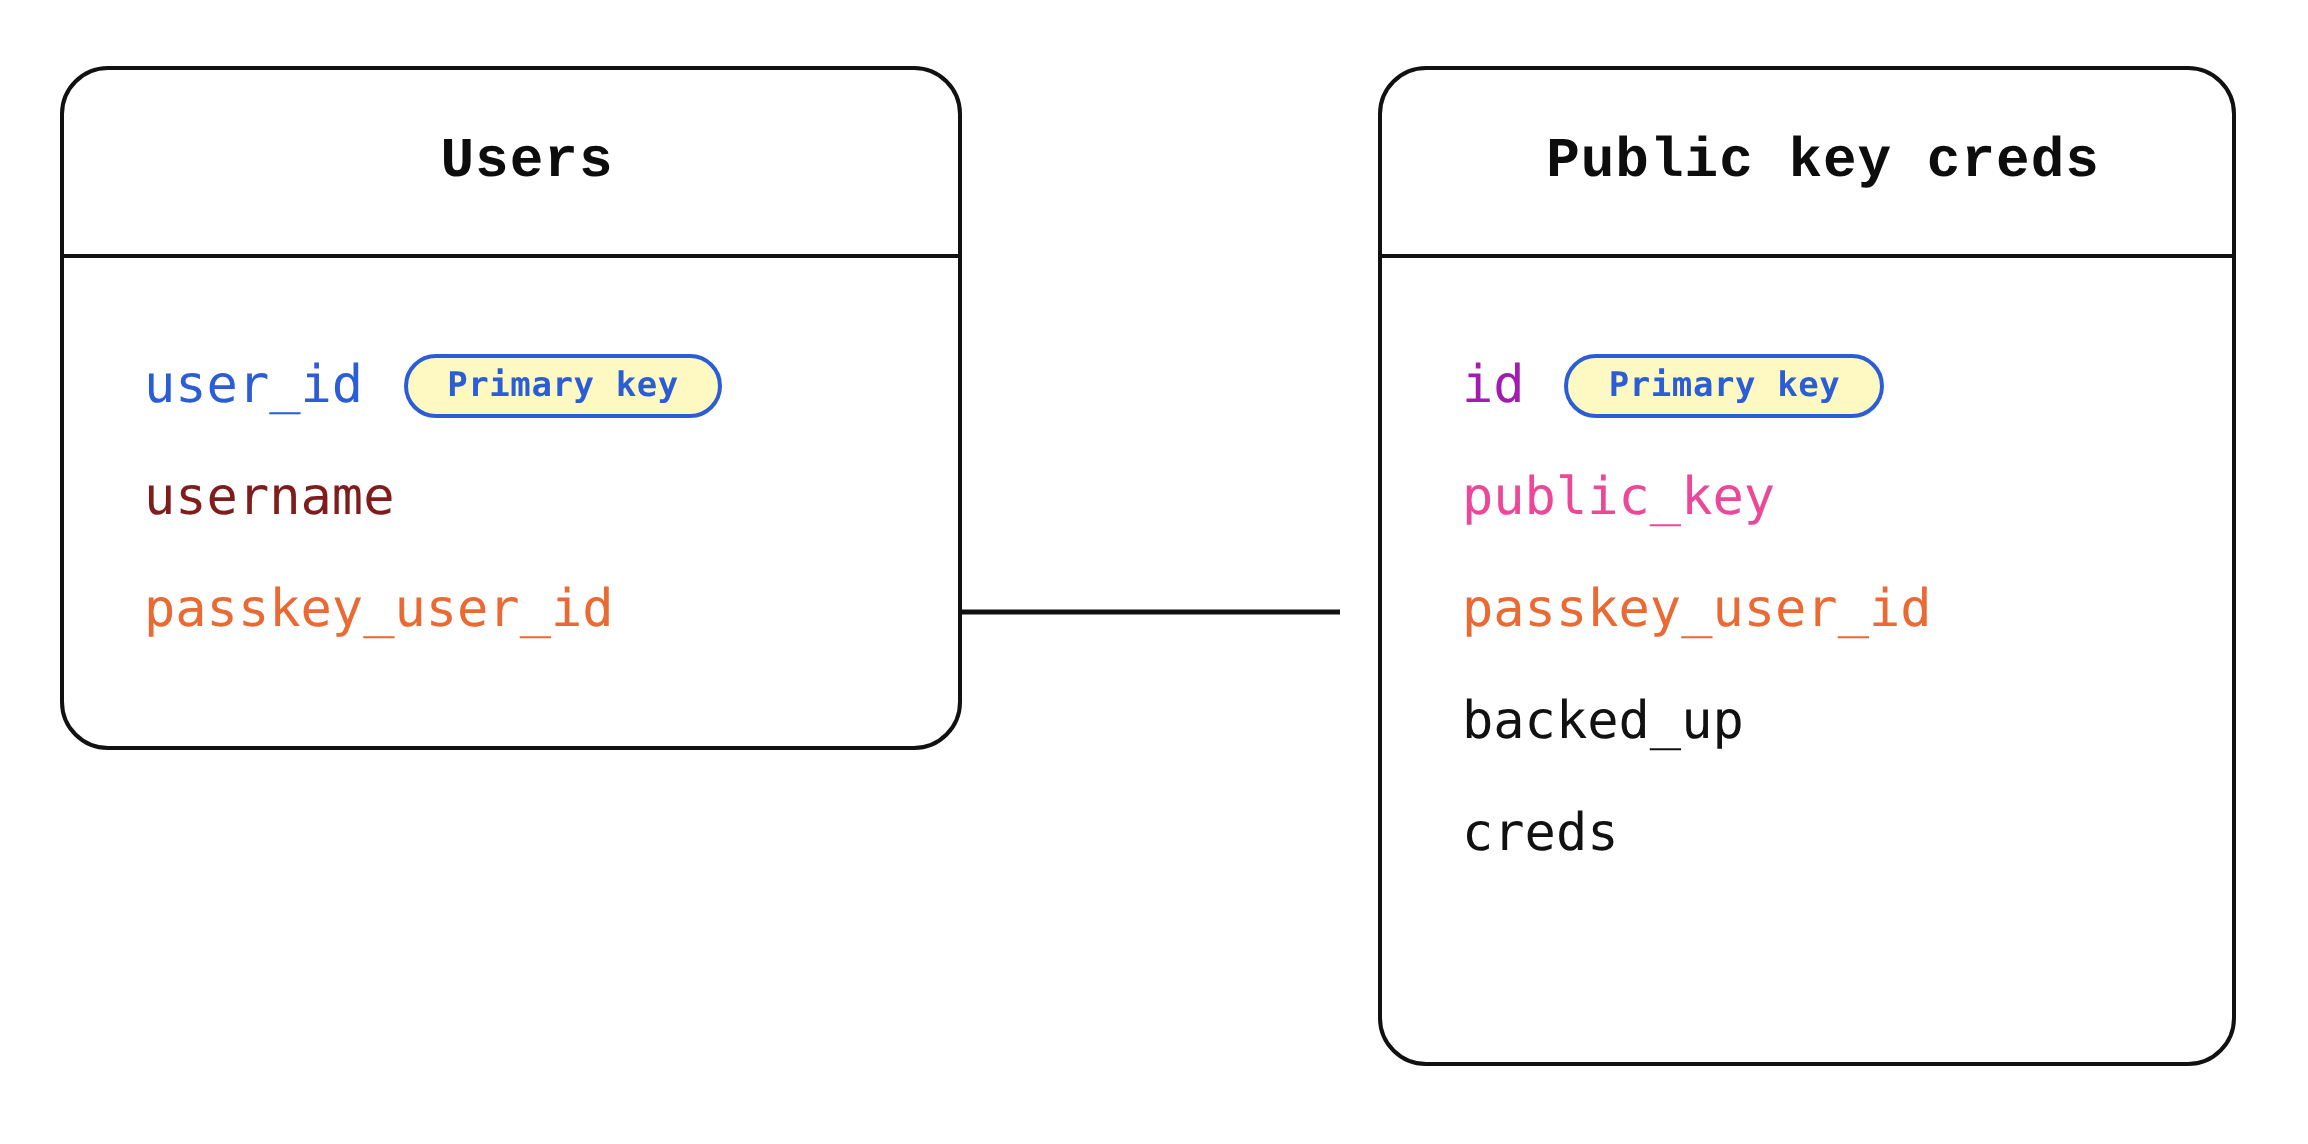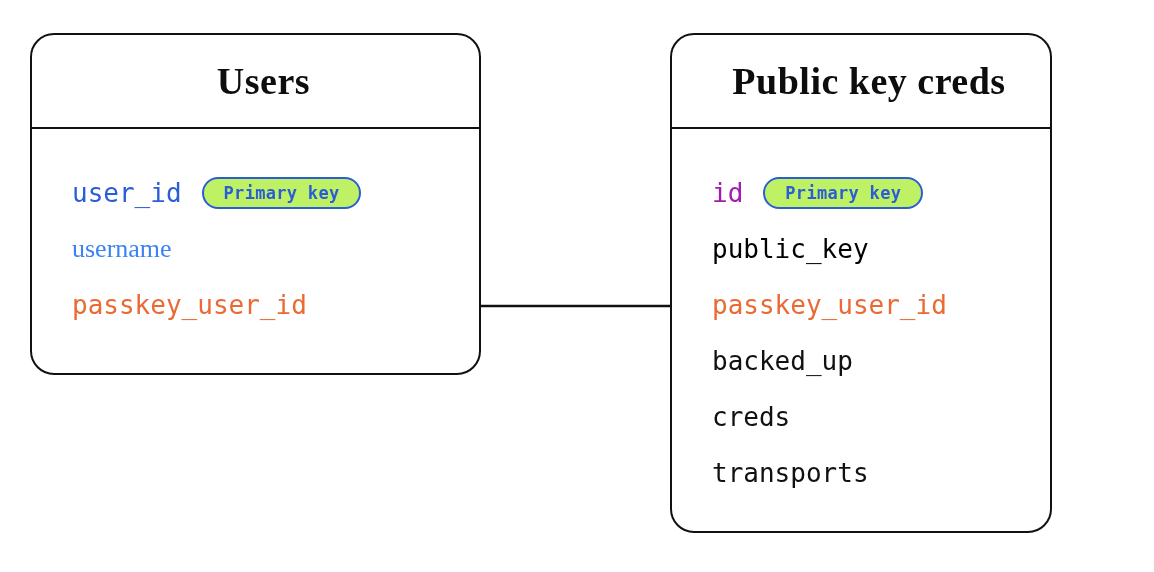--- a/index.html
+++ b/index.html
@@ -41,22 +41,22 @@
   .entity-header {
     box-sizing: border-box;
     height: 94px;
     display: flex;
     align-items: center;
     justify-content: center;
     border-bottom: 2px solid #111111;
     padding: 0 14px;
   }
   .entity-title {
-    font-family: Liberation Serif, serif;
-    font-size: 38px;
+    font-family: Liberation Mono, monospace;
+    font-size: 28px;
     font-weight: 700;
     color: #0d0d0d;
     letter-spacing: 0.5px;
     white-space: nowrap;
     margin-left: 16px;
   }
   .entity-body {
     box-sizing: border-box;
     padding: 36px 0 0 40px;
   }
@@ -80,21 +80,21 @@
   .pk-badge {
     margin-left: 20px;
     box-sizing: border-box;
     display: inline-flex;
     align-items: center;
     justify-content: center;
     height: 32px;
     padding: 0 20px;
     border: 2px solid #2b5ed6;
     border-radius: 999px;
-    background: #bef264;
+    background: #fef9c3;
   }
   .pk-badge-label {
     font-family: "DejaVu Sans Mono", "Liberation Mono", monospace;
     font-size: 17px;
     font-weight: 700;
     color: #2b5ed6;
     letter-spacing: 0.3px;
     white-space: nowrap;
     line-height: 1;
   }
@@ -115,59 +115,56 @@
     <div class="entity-body">
 
       <div class="field-row">
         <span class="field-name c-blue" style="color: rgb(43, 94, 214);">user_id</span>
         <span class="pk-badge" style="border-color: rgb(43, 94, 214);">
           <span class="pk-badge-label" style="color: rgb(43, 94, 214);">Primary key</span>
         </span>
       </div>
 
       <div class="field-row">
-        <span class="field-name c-black" style="color: #3b82f6; font-family: Liberation Serif, serif;">username</span>
+        <span class="field-name c-black" style="color: #7f1d1d;">username</span>
       </div>
 
       <div class="field-row">
         <span class="field-name c-orange" style="color: rgb(234, 106, 52);">passkey_user_id</span>
       </div>
 
     </div>
   </div>
 
-  <div class="entity" id="entity-1" style="left: 670px; top: 33px; width: 382px; height: 500px; border-color: rgb(17, 17, 17);">
+  <div class="entity" id="entity-1" style="left: 689px; top: 33px; width: 429px; height: 500px; border-color: rgb(17, 17, 17);">
     <div class="entity-header" style="border-bottom-color: rgb(17, 17, 17);">
       <span class="entity-title">Public key creds</span>
     </div>
     <div class="entity-body">
 
       <div class="field-row">
         <span class="field-name c-blue" style="color: #a21caf;">id</span>
         <span class="pk-badge" style="border-color: rgb(43, 94, 214);">
           <span class="pk-badge-label" style="color: rgb(43, 94, 214);">Primary key</span>
         </span>
       </div>
 
       <div class="field-row">
-        <span class="field-name c-black" style="color: #000000;">public_key</span>
+        <span class="field-name c-black" style="color: #ec4899;">public_key</span>
       </div>
 
       <div class="field-row">
         <span class="field-name c-orange" style="color: rgb(234, 106, 52);">passkey_user_id</span>
       </div>
 
       <div class="field-row">
         <span class="field-name c-black" style="color: rgb(17, 17, 17); text-align: center;">backed_up</span>
       </div>
 
       <div class="field-row">
         <span class="field-name c-black" style="color: rgb(17, 17, 17);">creds</span>
       </div>
 
-      <div class="field-row">
-        <span class="field-name c-black" style="color: rgb(17, 17, 17);">transports</span>
-      </div>
 
     </div>
   </div>
 
 </div>
 
 </body></html>

